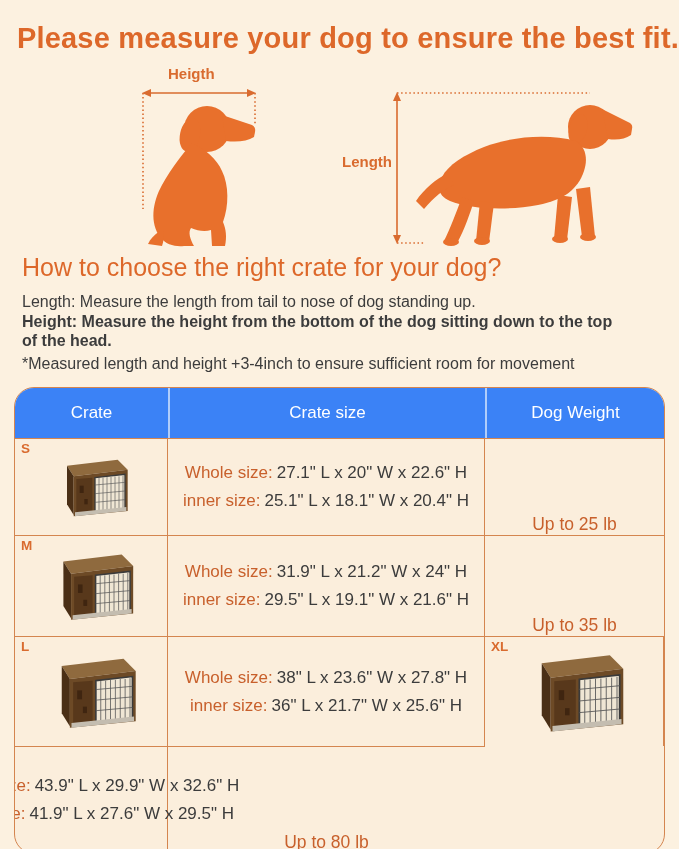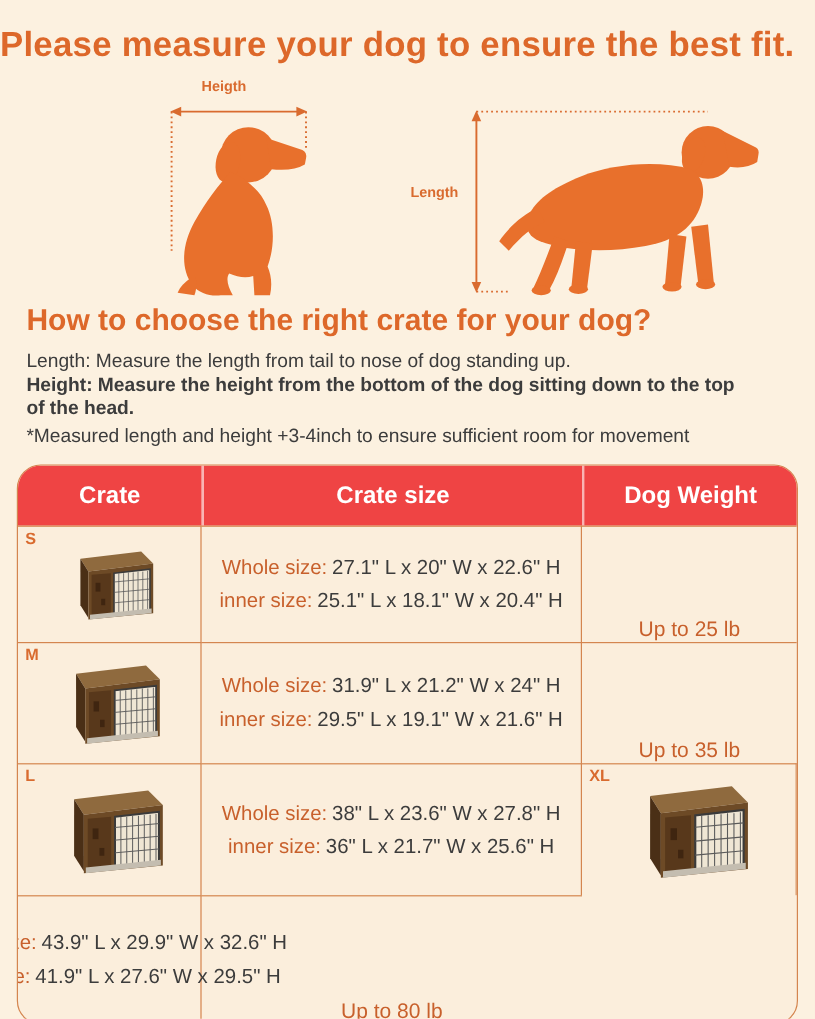--- a/index.html
+++ b/index.html
@@ -8,45 +8,45 @@
     background: #FCF1E0;
     font-family: "Liberation Sans", sans-serif;
     overflow: hidden;
     position: relative;
   }
   .page { width: 679px; height: 849px; position: relative; }
 
   
   .page-title {
     margin-top: 22px;
-    text-align: left;
+    text-align: right;
     font-size: 29px;
     font-weight: bold;
     color: #DD682A;
     letter-spacing: 0.2px;
   }
 
   
   .hero { position: relative; height: 192px; width: 100%; }
   .m-label {
     position: absolute;
     color: #D96B2F;
-    font-size: 12px;
+    font-size: 15px;
     font-weight: bold;
   }
   .m-label.heigth { left: 168px; top: 10px; }
   .m-label.length { left: 342px; top: 98px; }
   .fig-left  { position: absolute; left: 138px; top: 32px; width: 126px; height: 162px; }
   .fig-right { position: absolute; left: 388px; top: 32px; width: 246px; height: 166px; }
 
   
   .guide { margin: 6px 22px 0 22px; }
   .guide h2 {
     font-size: 25px;
-    font-weight: bold;
+    font-weight: normal;
     color: #DD682A;
     margin-bottom: 10px;
   }
   .guide p {
     font-size: 16px;
     color: #3C3C3C;
     line-height: 1.22;
   }
   .guide p.g2 { width: 600px; font-weight: bold; }
   .guide p.g3 { white-space: nowrap; margin-top: 3px; }
@@ -57,24 +57,24 @@
     width: 651px;
     display: grid;
     grid-template-columns: 153px 317px 1fr;
     grid-template-rows: 50px 97px 101px 110px 107px;
     border: 1.5px solid #D4854F;
     border-radius: 20px;
     overflow: hidden;
     background: #FBEEDC;
   }
   .th {
-    background: #ef4444;
+    background: #3b82f6;
     color: #ffffff;
-    font-size: 20px;
-    font-weight: bold;
+    font-size: 17px;
+    font-weight: normal;
     display: flex;
     align-items: center;
     justify-content: center;
   }
   .th.divided { border-left: 2px solid rgba(255,255,255,0.6); }
   .cell { border-top: 1.5px solid #D4854F; position: relative; }
   .c-crate, .c-size { border-right: 1.5px solid #D4854F; }
   .c-crate {
     display: flex;
     align-items: center;

